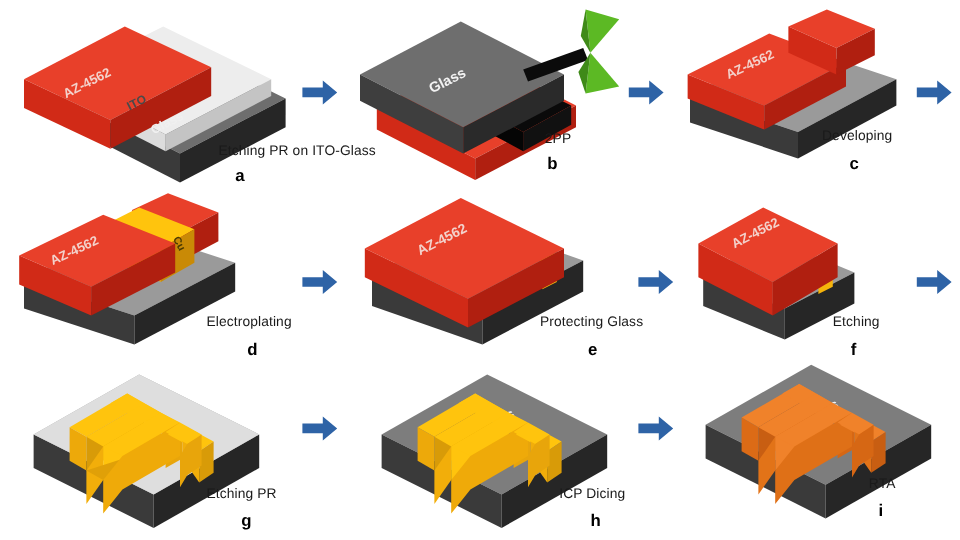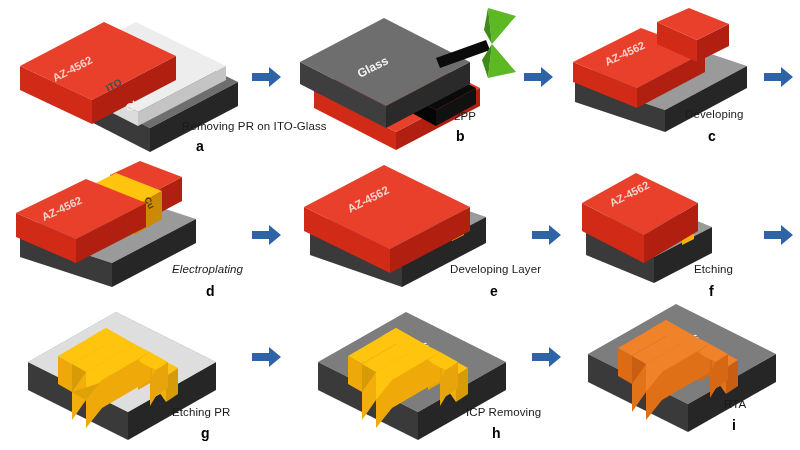--- a/index.html
+++ b/index.html
@@ -44,21 +44,21 @@
     <polygon points="138,112 226,66 226,80 138,126" fill="#C4C4C4"></polygon>
 
     <polygon points="20,66 104,22 176,56 92,100" fill="#E8402A"></polygon>
     <polygon points="20,66 92,100 92,124 20,90" fill="#D12A17"></polygon>
     <polygon points="92,100 176,56 176,80 92,124" fill="#B01F10"></polygon>
 
     <text class="lbl" x="55" y="82" fill="#F3D2CC" font-size="11" transform="rotate(-27 55 82)">AZ-4562</text>
     <text class="lbl" x="108" y="92" fill="#4A4A4A" font-size="10" transform="rotate(-27 108 92)">ITO</text>
     <text class="lbl" x="128" y="112" fill="#F0F0F0" font-size="10.5" transform="rotate(-27 128 112)">Glass</text>
   </svg>
-  <div class="caption" style="left:182px;top:120px;">Removing PR on ITO-Glass</div>
+  <div class="caption" style="left:182px;top:120px;">Etching PR on ITO-Glass</div>
   <div class="letter" style="left:196px;top:138px;">a</div>
 </div>
 
 <div class="arrow" style="left:252px;top:66px;">
   <svg width="30" height="22" viewBox="0 0 30 22">
     <polygon points="0,7 17,7 17,1 29,11 17,21 17,15 0,15" fill="#2E63A6"></polygon>
   </svg>
 </div>
 
 <div class="panel" style="left:290px;top:0px;width:240px;height:155px;">
@@ -134,21 +134,21 @@
     <polygon points="88,32 116,18 162,36 134,52" fill="#FFC40D"></polygon>
     <polygon points="88,32 134,52 134,80 88,60" fill="#EDA90A"></polygon>
     <polygon points="134,52 162,36 162,64 134,80" fill="#C98A06"></polygon>
 
     <polygon points="16,58 86,24 146,48 76,84" fill="#E8402A"></polygon>
     <polygon points="16,58 76,84 76,108 16,82" fill="#D12A17"></polygon>
     <polygon points="76,84 146,48 146,72 76,108" fill="#B01F10"></polygon>
     <text class="lbl" x="44" y="66" fill="#F3D2CC" font-size="11" transform="rotate(-25 44 66)">AZ-4562</text>
     <text class="lbl" x="144" y="44" fill="#4A3A02" font-size="9" transform="rotate(62 144 44)">Cu</text>
   </svg>
-  <div class="caption" style="left:172px;top:108px;font-style:italic;">Electroplating</div>
+  <div class="caption" style="left:172px;top:108px;">Electroplating</div>
   <div class="letter" style="left:206px;top:128px;">d</div>
 </div>
 
 <div class="arrow" style="left:252px;top:224px;">
   <svg width="30" height="22" viewBox="0 0 30 22">
     <polygon points="0,7 17,7 17,1 29,11 17,21 17,15 0,15" fill="#2E63A6"></polygon>
   </svg>
 </div>
 
 <div class="panel" style="left:290px;top:155px;width:250px;height:150px;">
@@ -160,21 +160,21 @@
 
     <polygon points="160,62 172,56 174,60 162,66" fill="#FFC40D"></polygon>
     <polygon points="160,62 162,66 162,86 160,82" fill="#EDA90A"></polygon>
     <polygon points="162,66 174,60 174,80 162,86" fill="#F5B30B"></polygon>
 
     <polygon points="14,52 94,10 180,52 100,94" fill="#E8402A"></polygon>
     <polygon points="14,52 100,94 100,118 14,76" fill="#D12A17"></polygon>
     <polygon points="100,94 180,52 180,76 100,118" fill="#B01F10"></polygon>
     <text class="lbl" x="60" y="58" fill="#F3D2CC" font-size="11.5" transform="rotate(-27 60 58)">AZ-4562</text>
   </svg>
-  <div class="caption" style="left:160px;top:108px;">Developing Layer</div>
+  <div class="caption" style="left:160px;top:108px;">Protecting Glass</div>
   <div class="letter" style="left:200px;top:128px;">e</div>
 </div>
 
 <div class="arrow" style="left:532px;top:224px;">
   <svg width="30" height="22" viewBox="0 0 30 22">
     <polygon points="0,7 17,7 17,1 29,11 17,21 17,15 0,15" fill="#2E63A6"></polygon>
   </svg>
 </div>
 
 <div class="panel" style="left:572px;top:155px;width:195px;height:150px;">
@@ -261,21 +261,21 @@
     <polygon points="72,92 86,72 86,100 72,120" fill="#F2AE0A"></polygon>
     <polygon points="86,72 134,44 134,72 86,100" fill="#FFC40D"></polygon>
     <polygon points="86,72 134,44 150,52 102,80" fill="#FFC40D"></polygon>
     <polygon points="86,100 102,80 150,52 150,80 102,108 86,128" fill="#EFAA09"></polygon>
     <polygon points="152,54 178,68 166,76 140,62" fill="#FFC40D"></polygon>
     <polygon points="166,76 178,68 178,94 166,102" fill="#D89B08"></polygon>
     <polygon points="152,54 166,76 166,102 152,82" fill="#F2AE0A"></polygon>
     <polygon points="150,52 168,62 156,70 138,60" fill="#FFC40D"></polygon>
     <polygon points="150,80 156,70 168,62 168,88 156,96 150,106" fill="#E8A50B"></polygon>
   </svg>
-  <div class="caption" style="left:176px;top:106px;">ICP Removing</div>
+  <div class="caption" style="left:176px;top:106px;">ICP Dicing</div>
   <div class="letter" style="left:202px;top:125px;">h</div>
 </div>
 
 <div class="arrow" style="left:532px;top:346px;">
   <svg width="30" height="22" viewBox="0 0 30 22">
     <polygon points="0,7 17,7 17,1 29,11 17,21 17,15 0,15" fill="#2E63A6"></polygon>
   </svg>
 </div>
 
 <div class="panel" style="left:572px;top:292px;width:228px;height:150px;">

